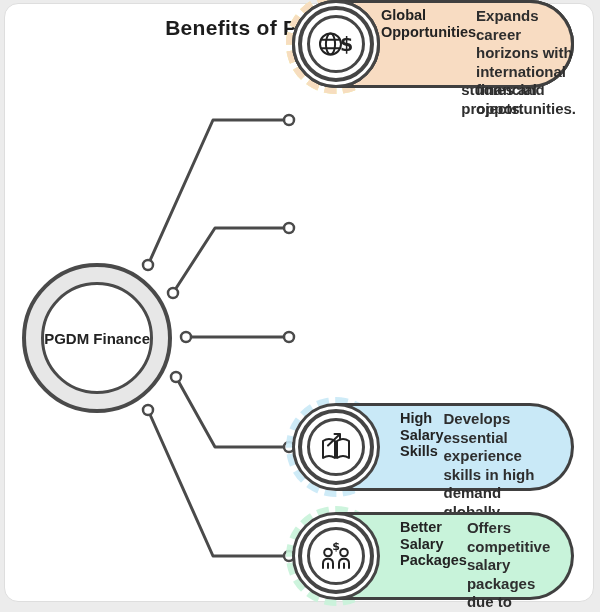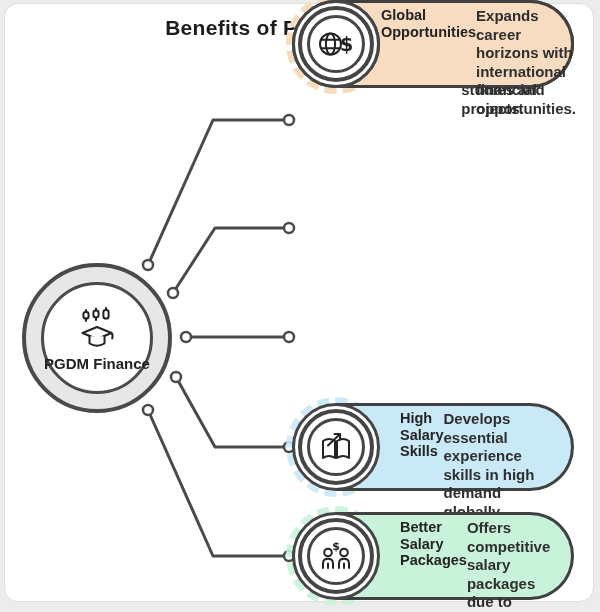--- a/index.html
+++ b/index.html
@@ -24,21 +24,21 @@
   
   .center-node{
     position:absolute;left:22px;top:263px;width:150px;height:150px;
     border:4px solid #4a4a4a;border-radius:50%;background:#e7e7e7;
     box-sizing:border-box;
   }
   .center-inner{
     position:absolute;left:50%;top:50%;transform:translate(-50%,-50%);
     width:112px;height:112px;border:3px solid #4a4a4a;border-radius:50%;
     background:#ffffff;box-sizing:border-box;
-    display:flex;flex-direction:column;align-items:center;justify-content:center;
+    display:flex;flex-direction:row;align-items:center;justify-content:center;
   }
   .center-label{font-size:15px;font-weight:bold;color:#222;margin-top:1px;white-space:nowrap;}
 
   
   .card{position:absolute;left:292px;width:286px;height:88px;}
   .card:nth-of-type(1){top:76px;}
   .card:nth-of-type(2){top:184px;}
   .card:nth-of-type(3){top:293px;}
   .card:nth-of-type(4){top:403px;}
   .card:nth-of-type(5){top:512px;}

